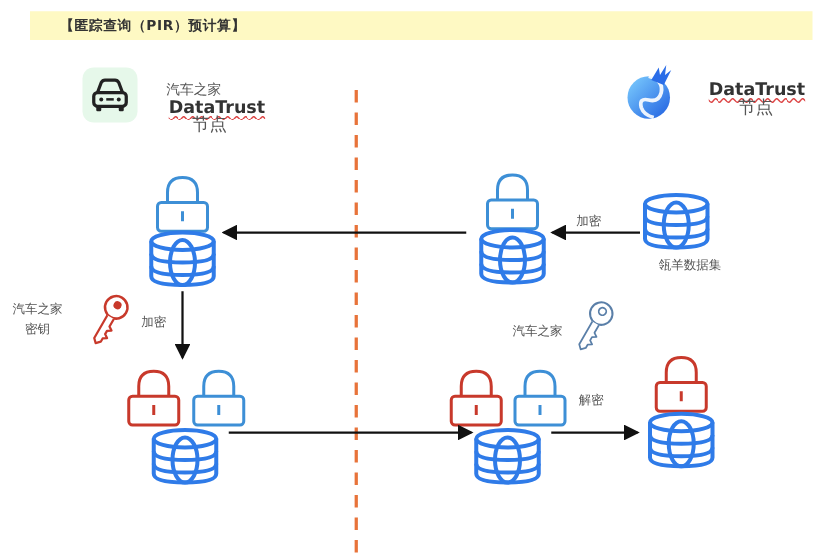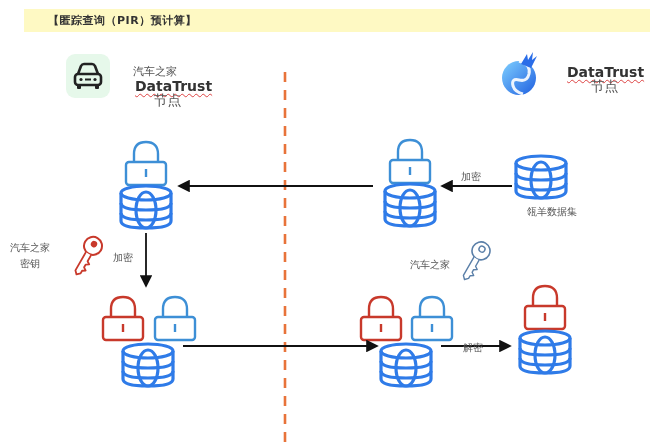--- a/index.html
+++ b/index.html
@@ -132,13 +132,13 @@
 </svg>
 
 <div class="abs lbl" style="left:461px;top:170px;">加密</div>
 <div class="abs lbl" style="left:512px;top:205px;margin-left:15px;">瓴羊数据集</div>
 <div class="abs lbl" style="left:10px;top:240px;text-align:center;line-height:16px;">
   <div>汽车之家</div>
   <div>密钥</div>
 </div>
 <div class="abs lbl" style="left:113px;top:251px;">加密</div>
 <div class="abs lbl" style="left:410px;top:258px;">汽车之家</div>
-<div class="abs lbl" style="left:463px;top:341px;">解密</div>
+<div class="abs lbl" style="left:463px;top:313px;">解密</div>
 
 </body></html>

